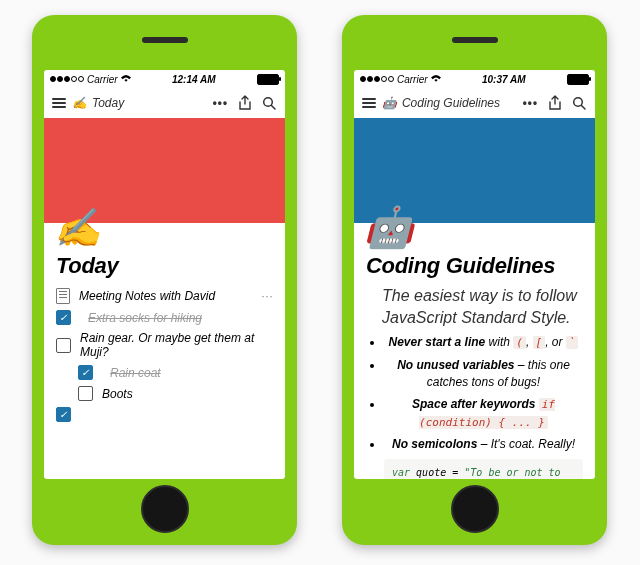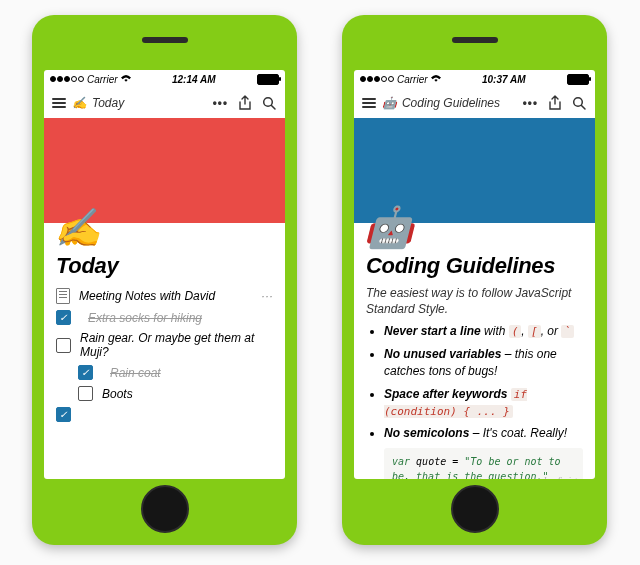--- a/index.html
+++ b/index.html
@@ -29,33 +29,33 @@
   .more{letter-spacing:1px;font-weight:700;}
   .share svg,.search svg,.wifi svg{display:block;}
   
   .cover{height:105px;position:relative;}
   .cover.red{background:#e94b46;}
   .cover.blue{background:#1e74a8;}
   .pageicon{position:absolute;bottom:-24px;left:10px;font-size:38px;line-height:1;}
   .robot{font-size:40px;}
   .body{padding:30px 12px 6px 12px;}
   h1.ptitle{margin:0 0 6px 0;font-size:22px;font-weight:800;letter-spacing:-0.3px;}
-  .intro{font-size:12px;color:#333;margin-bottom:6px;line-height:1.35;}
+  .intro{font-size:16px;color:#333;margin-bottom:6px;line-height:1.35;margin-left:16px;}
   
   .row{display:flex;align-items:center;gap:9px;font-size:12px;padding:3px 0;}
   .row.sub{padding-left:22px;}
   .row .box{width:13px;height:13px;border:1.3px solid #555;border-radius:2px;flex:0 0 auto;display:flex;align-items:center;justify-content:center;}
   .row .box.chk{background:#1e74a8;border-color:#1e74a8;color:#fff;font-size:10px;line-height:1;}
   .row .txt{flex:1;}
   .row .txt.done{text-decoration:line-through;color:#9a9a9a;margin-left:8px;}
   .row .page{width:12px;height:14px;border:1px solid #777;border-radius:1px;position:relative;flex:0 0 auto;}
   .row .page:before{content:"";position:absolute;top:2px;left:2px;right:2px;height:1px;background:#777;box-shadow:0 3px 0 #777,0 6px 0 #777;}
   .row .dots3{color:#888;font-size:12px;}
   
-  ul.b{margin:0;padding:0 0 0 18px;font-size:12px;line-height:1.45;}
+  ul.b{margin:0;padding:0 0 0 18px;font-size:12px;line-height:1.45;text-align:center;}
   ul.b li{margin-bottom:5px;}
   ul.b b{font-weight:700;}
   code.inline{background:#f3ece8;color:#c0392b;padding:0 3px;border-radius:2px;font-family:Menlo,monospace;font-size:11px;}
   .codeblock{background:#f6f6f4;border-radius:3px;padding:6px 8px;font-family:Menlo,monospace;font-size:10px;line-height:1.5;margin:4px 0 4px 18px;position:relative;}
   .codeblock .kw{color:#2a7a3f;}
   .codeblock .str{color:#2a7a3f;}
   .codeblock .lang{position:absolute;right:6px;bottom:3px;font-size:8px;color:#aaa;font-family:-apple-system;}
 </style>
 </head>
 <body>

